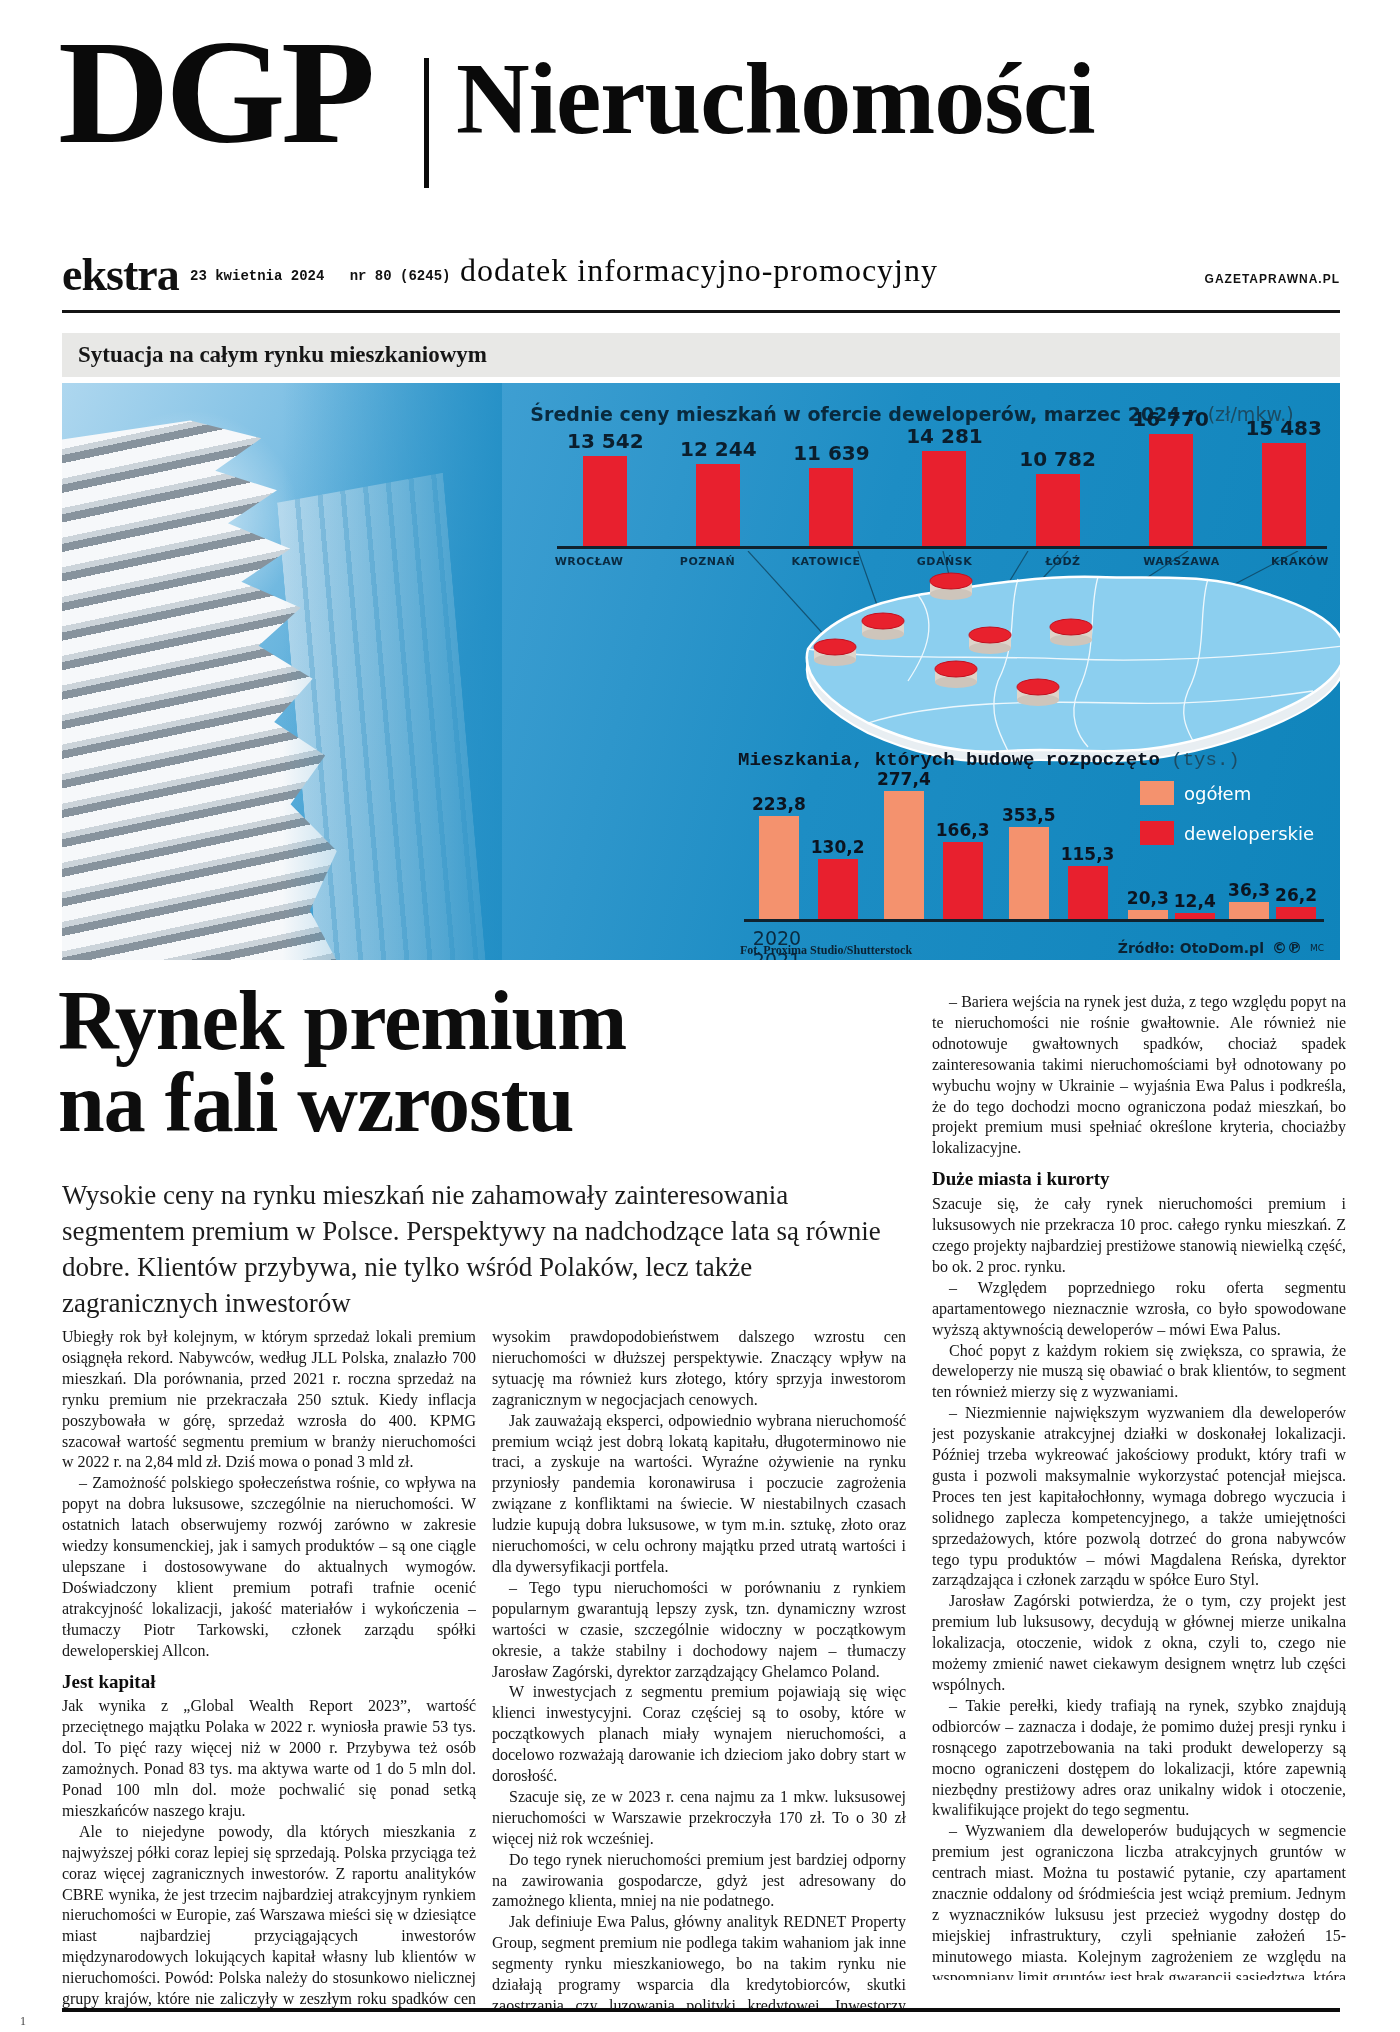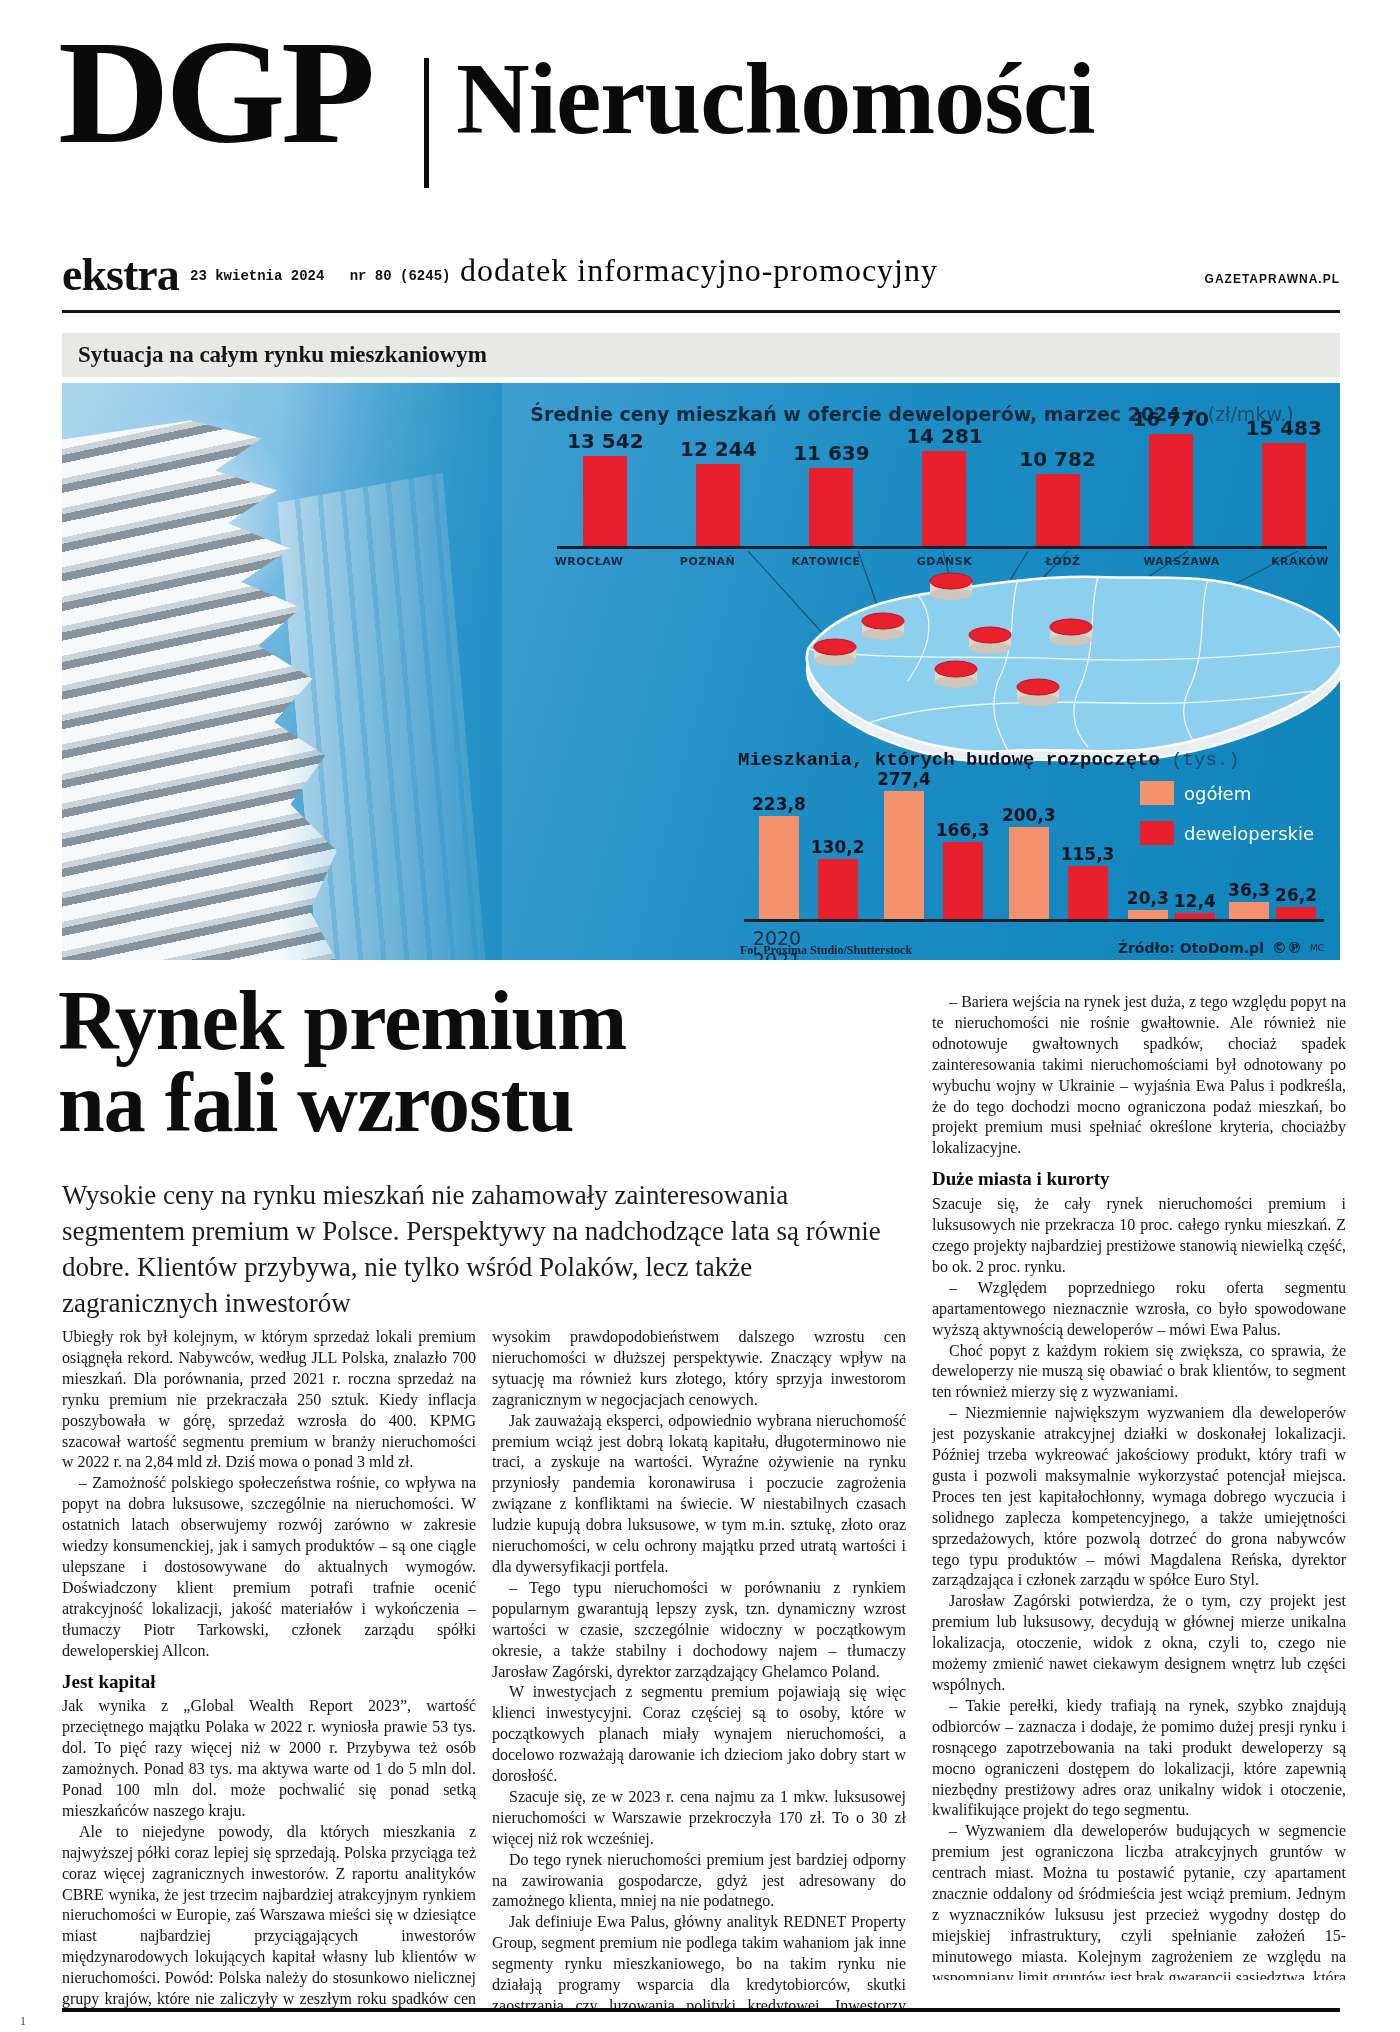--- a/index.html
+++ b/index.html
@@ -265,21 +265,21 @@
           <div class="sval">277,4</div>
           <div class="scol" style="height: 128px; background: rgb(244, 146, 110);"></div>
         </div>
         <div class="sbarwrap">
           <div class="sval">166,3</div>
           <div class="scol" style="height: 77px; background: rgb(232, 32, 46);"></div>
         </div>
       </div>
       <div class="sgroup">
         <div class="sbarwrap">
-          <div class="sval">200,3</div>
+          <div class="sval">353,5</div>
           <div class="scol" style="height: 92px; background: rgb(244, 146, 110);"></div>
         </div>
         <div class="sbarwrap">
           <div class="sval">115,3</div>
           <div class="scol" style="height: 53px; background: rgb(232, 32, 46);"></div>
         </div>
       </div>
       <div class="sgroup">
         <div class="sbarwrap">
           <div class="sval">20,3</div>

